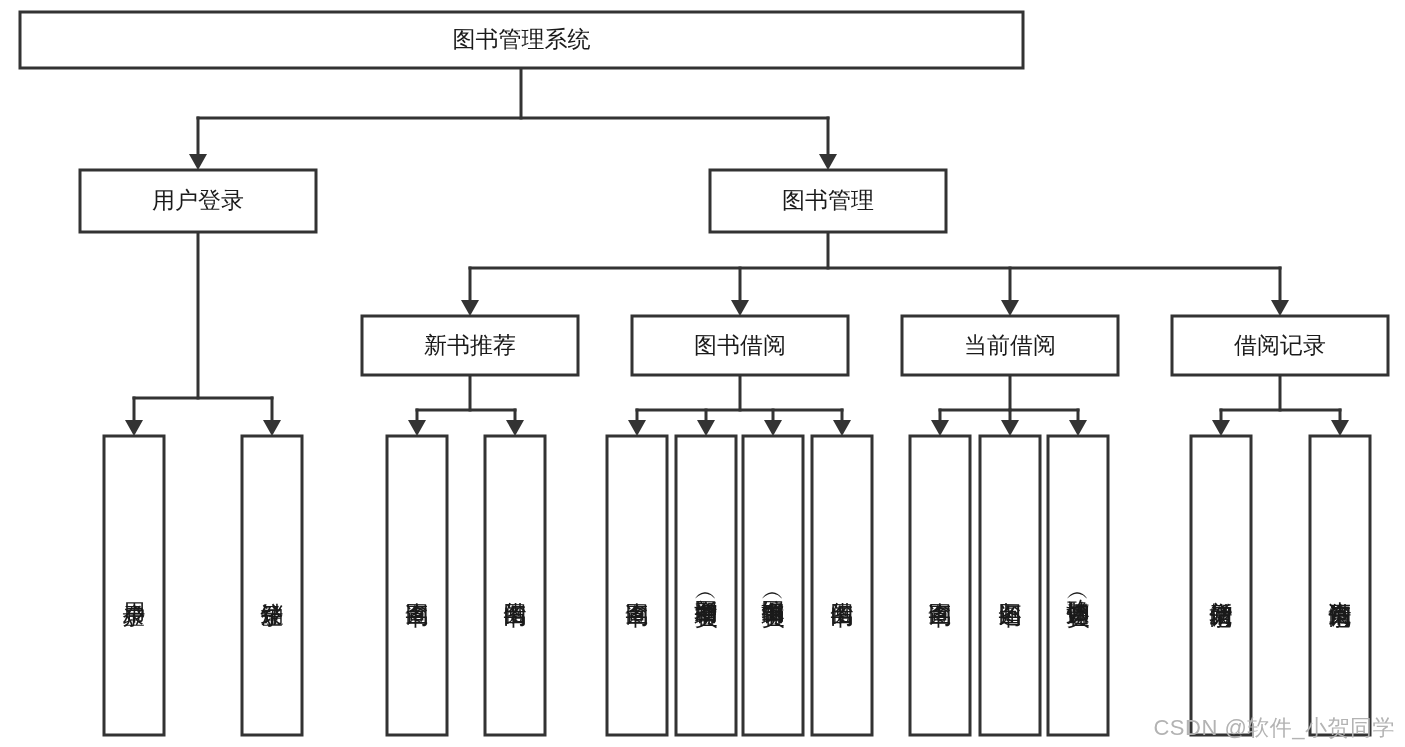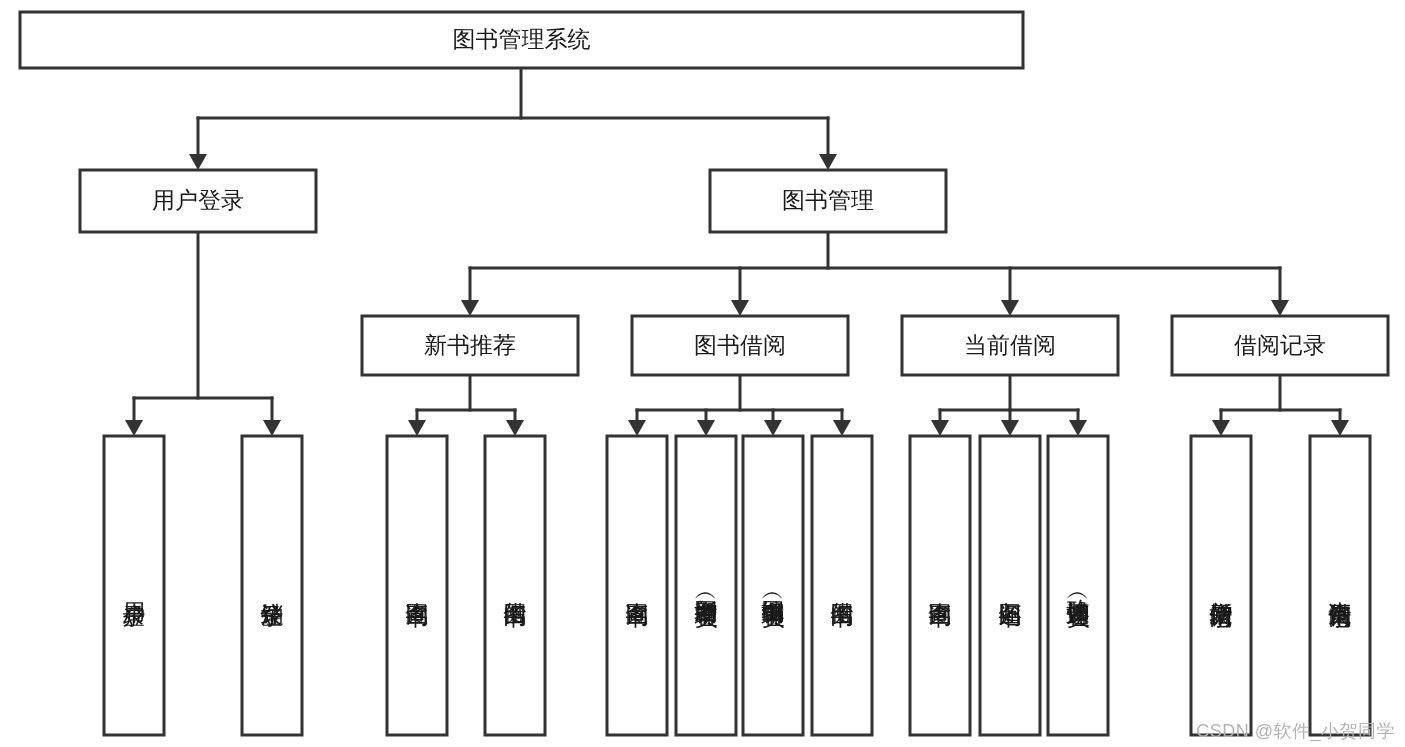--- a/index.html
+++ b/index.html
@@ -63,21 +63,21 @@
     display: flex;
     align-items: center;
     justify-content: center;
     pointer-events: none;
   }
   .watermark {
     position: absolute;
     right: 10px;
     bottom: 4px;
     font-family: "Liberation Sans", "DejaVu Sans", sans-serif;
-    font-size: 18px;
+    font-size: 22px;
     color: #b3b3b3;
     letter-spacing: 0.5px;
     white-space: nowrap;
   }
 </style>
 </head>
 <body>
 
 <div id="diagram-root">
   <svg class="flow" viewBox="0 0 1405 747" xmlns="http://www.w3.org/2000/svg">

